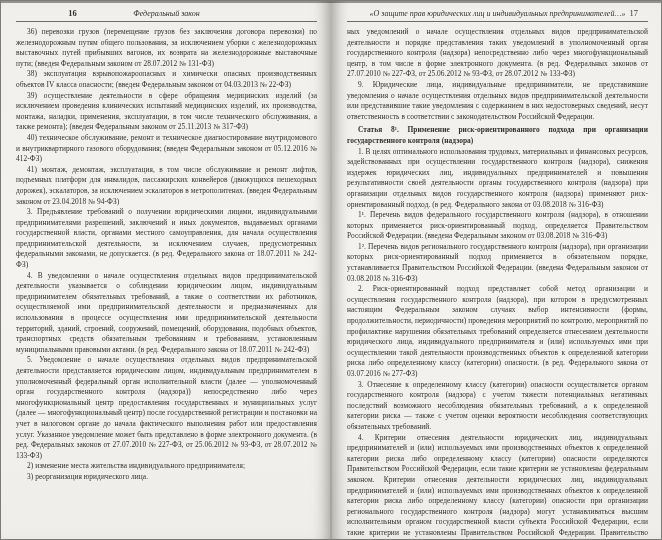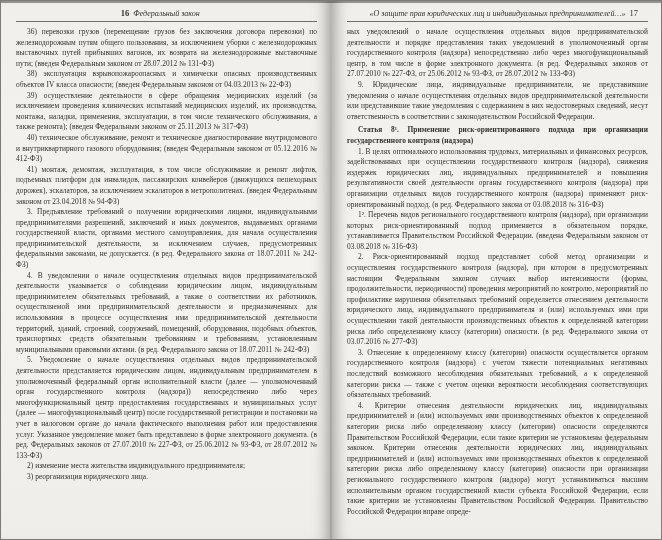--- a/index.html
+++ b/index.html
@@ -24,21 +24,21 @@
   }
   .page-left{box-shadow:inset -14px 0 16px -12px rgba(0,0,0,.38);}
   .page-right{box-shadow:inset 14px 0 16px -12px rgba(0,0,0,.38);}
   .spine{width:2px;background:linear-gradient(180deg,#b9b6b1,#a8a5a0);}
   .running-head{
     display:grid;grid-template-columns:1fr auto 1fr;align-items:baseline;
     font-size:8px;line-height:10px;
     border-bottom:1px solid #6e6c68;padding-bottom:2px;margin-bottom:5px;
   }
   .running-head .num{font-size:8.5px;}
-  .running-head .num.left{text-align:right;font-weight:bold;}
+  .running-head .num.left{text-align:center;font-weight:bold;}
   .running-head .num.right{}
   .running-head .title{
     font-style:italic;text-align:center;white-space:nowrap;
     overflow:hidden;max-width:100%;padding:0 4px;
   }
   .body{
     font-size:7.4px;line-height:10.6px;text-align:justify;
     letter-spacing:0.05px;
   }
   .para{margin:0;}
@@ -78,20 +78,21 @@
     <div class="running-head">
       <span class="num left"></span>
       <span class="title">«О защите прав юридических лиц и индивидуальных предпринимателей…»</span>
       <span class="num right">17</span>
     </div>
     <div class="body">
         <p class="para cont">ных уведомлений о начале осуществления отдельных видов предпринимательской деятельности и порядке представления таких уведомлений в уполномоченный орган государственного контроля (надзора) непосредственно либо через многофункциональный центр, в том числе в форме электронного документа. (в ред. Федеральных законов от 27.07.2010 № 227-ФЗ, от 25.06.2012 № 93-ФЗ, от 28.07.2012 № 133-ФЗ)</p>
         <p class="para indent">9. Юридические лица, индивидуальные предприниматели, не представившие уведомления о начале осуществления отдельных видов предпринимательской деятельности или представившие такие уведомления с содержанием в них недостоверных сведений, несут ответственность в соответствии с законодательством Российской Федерации.</p>
         <p class="para heading">Статья 8¹. Применение риск-ориентированного подхода при организации государственного контроля (надзора)</p>
         <p class="para indent">1. В целях оптимального использования трудовых, материальных и финансовых ресурсов, задействованных при осуществлении государственного контроля (надзора), снижения издержек юридических лиц, индивидуальных предпринимателей и повышения результативности своей деятельности органы государственного контроля (надзора) при организации отдельных видов государственного контроля (надзора) применяют риск-ориентированный подход. (в ред. Федерального закона от 03.08.2018 № 316-ФЗ)</p>
+        <p class="para indent">1¹. Перечень видов федерального государственного контроля (надзора), в отношении которых применяется риск-ориентированный подход, определяется Правительством Российской Федерации. (введена Федеральным законом от 03.08.2018 № 316-ФЗ)</p>
         <p class="para indent">1². Перечень видов регионального государственного контроля (надзора), при организации которых риск-ориентированный подход применяется в обязательном порядке, устанавливается Правительством Российской Федерации. (введена Федеральным законом от 03.08.2018 № 316-ФЗ)</p>
         <p class="para indent">2. Риск-ориентированный подход представляет собой метод организации и осуществления государственного контроля (надзора), при котором в предусмотренных настоящим Федеральным законом случаях выбор интенсивности (формы, продолжительности, периодичности) проведения мероприятий по контролю, мероприятий по профилактике нарушения обязательных требований определяется отнесением деятельности юридического лица, индивидуального предпринимателя и (или) используемых ими при осуществлении такой деятельности производственных объектов к определенной категории риска либо определенному классу (категории) опасности. (в ред. Федерального закона от 03.07.2016 № 277-ФЗ)</p>
         <p class="para indent">3. Отнесение к определенному классу (категории) опасности осуществляется органом государственного контроля (надзора) с учетом тяжести потенциальных негативных последствий возможного несоблюдения обязательных требований, а к определенной категории риска — также с учетом оценки вероятности несоблюдения соответствующих обязательных требований.</p>
         <p class="para indent">4. Критерии отнесения деятельности юридических лиц, индивидуальных предпринимателей и (или) используемых ими производственных объектов к определенной категории риска либо определенному классу (категории) опасности определяются Правительством Российской Федерации, если такие критерии не установлены федеральным законом. Критерии отнесения деятельности юридических лиц, индивидуальных предпринимателей и (или) используемых ими производственных объектов к определенной категории риска либо определенному классу (категории) опасности при организации регионального государственного контроля (надзора) могут устанавливаться высшим исполнительным органом государственной власти субъекта Российской Федерации, если такие критерии не установлены Правительством Российской Федерации. Правительство Российской Федерации вправе опреде-</p>
       </div>
   </div>
 
 </div>
 
 </body></html>

